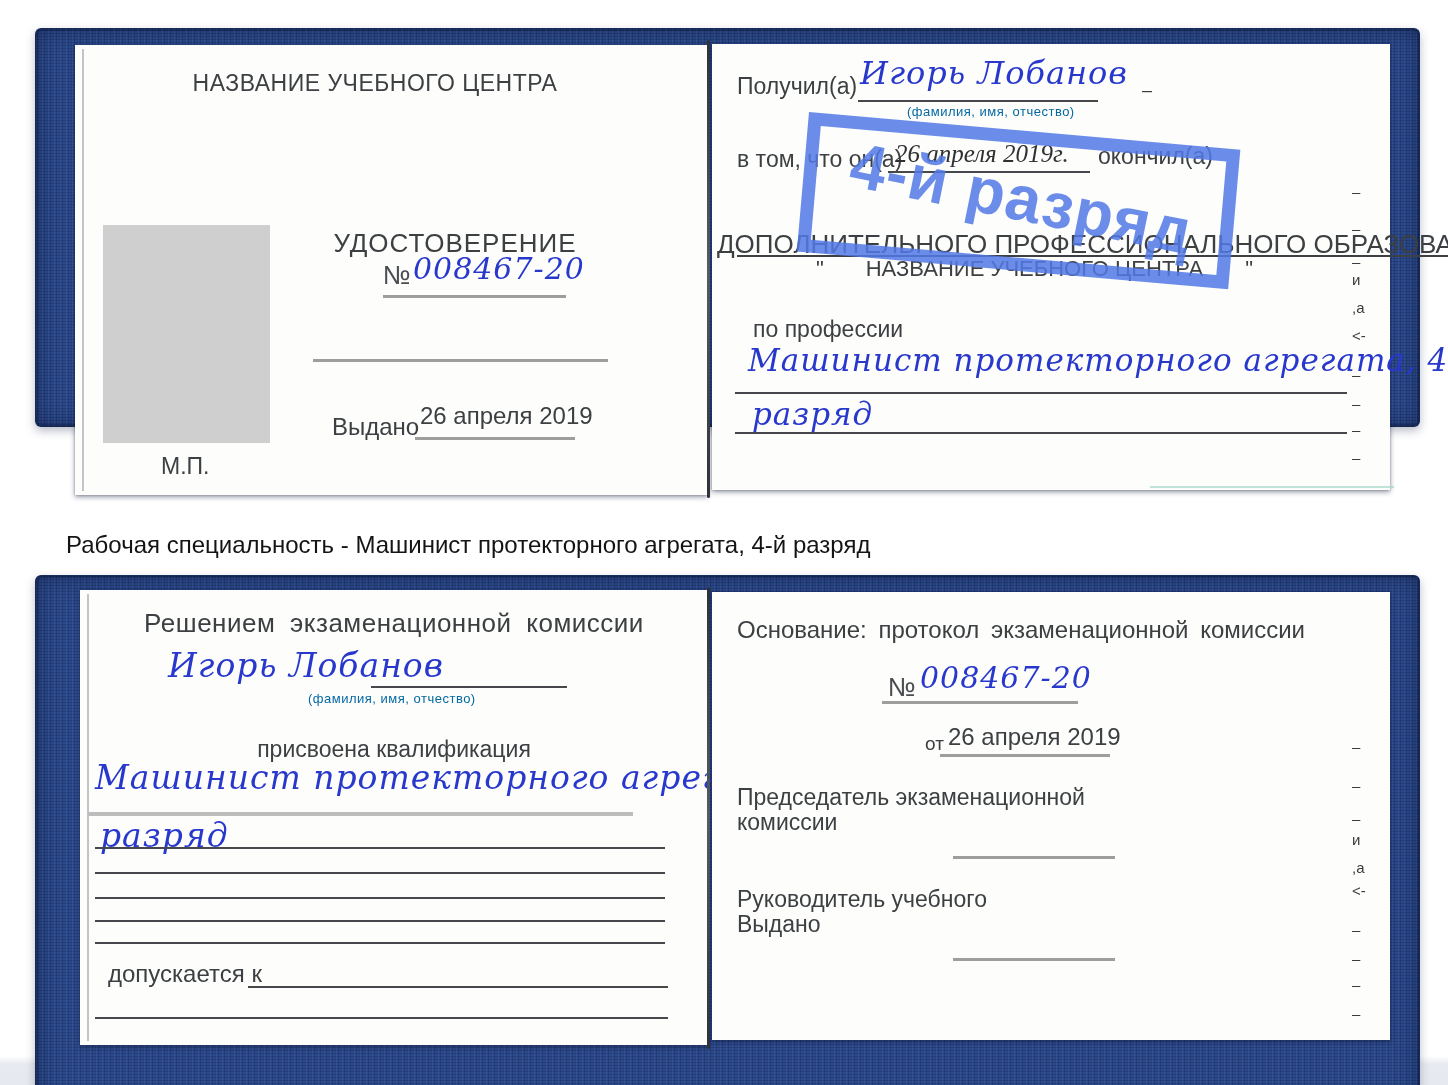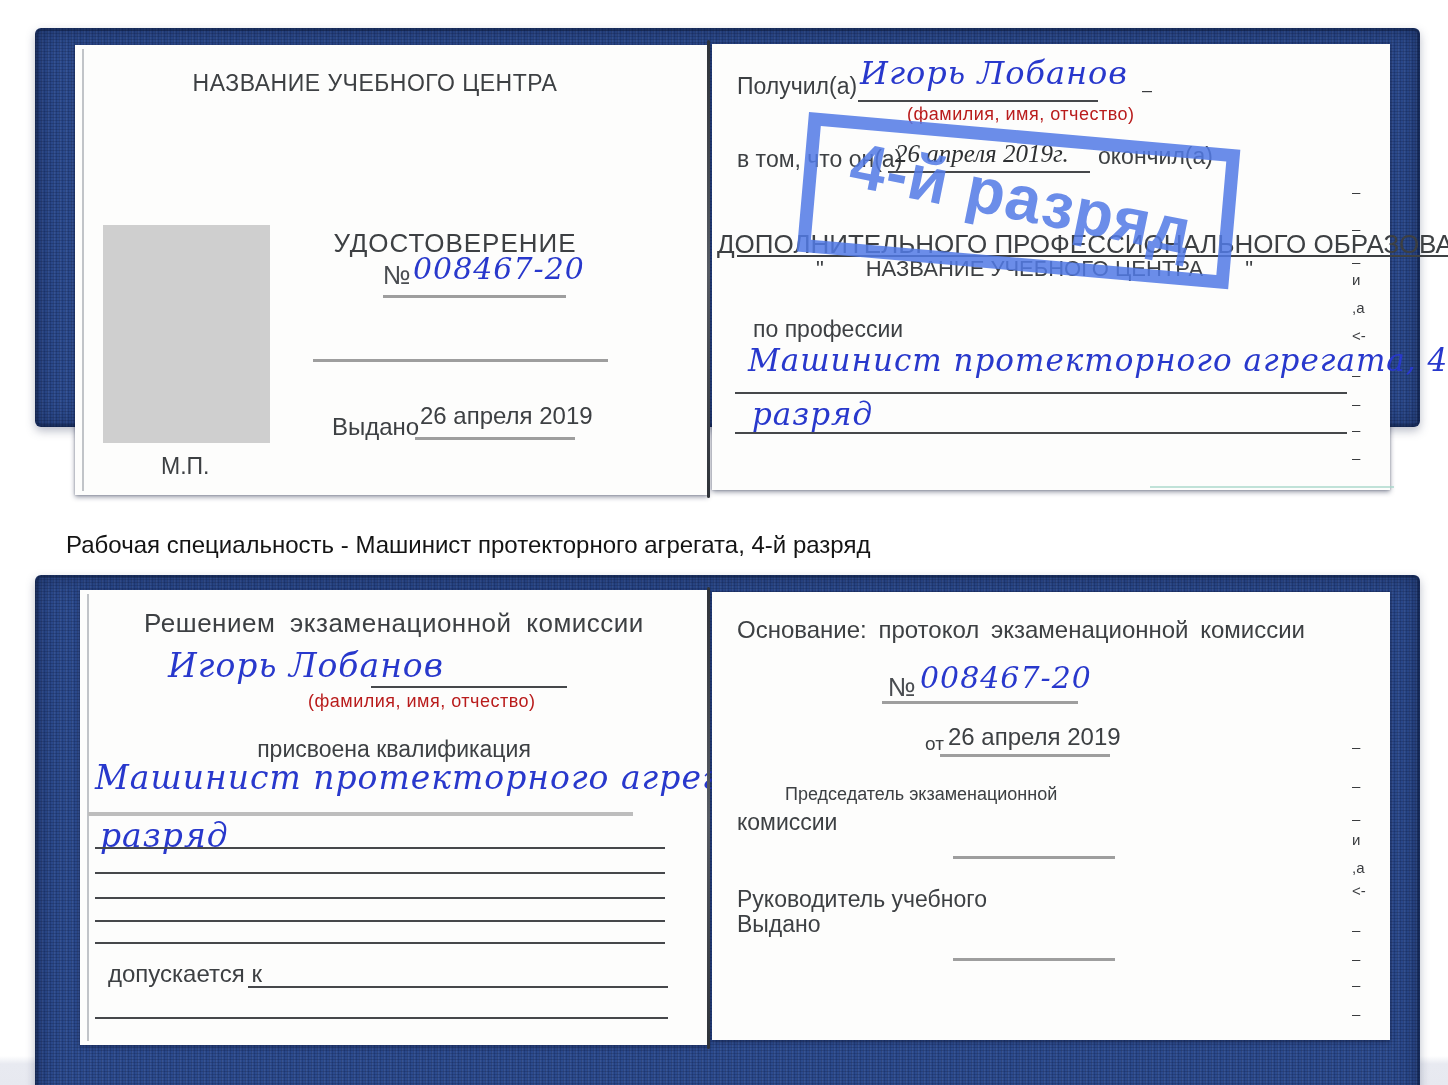--- a/index.html
+++ b/index.html
@@ -24,21 +24,21 @@
   .page{position:absolute;background:#fdfdfc;box-shadow:0 2px 5px rgba(15,25,55,.45),0 0 2px rgba(15,25,55,.3);}
   .page-left::before{content:"";position:absolute;left:7px;top:4px;bottom:4px;width:1.5px;background:rgba(120,126,138,.45);}
   .seam{position:absolute;width:3px;background:linear-gradient(180deg,#2e3238,#565b63,#2e3238);border-radius:2px;z-index:5;}
   .t{position:absolute;white-space:nowrap;color:var(--ink);}
   .ctr{text-align:center;}
   .hw{font-family:"DejaVu Serif",serif;font-style:italic;color:var(--hw);letter-spacing:1px;}
   .serit{font-family:"Liberation Serif",serif;font-style:italic;color:#2e3032;}
   .ln{position:absolute;background:var(--lngray);height:3px;}
   .lnd{position:absolute;background:#46484b;height:2px;}
   .lnthick{position:absolute;background:#bdbdbd;height:4px;}
-  .hint{font-size:18px;color:#b91c1c;letter-spacing:.5px;}
+  .hint{font-size:13px;color:#0369a1;letter-spacing:.5px;}
   .frag{position:absolute;font-size:15px;color:#3a3c3f;left:640px;}
   .photo{position:absolute;background:var(--photo);}
   .stamp{position:absolute;border:13px solid var(--stamp);opacity:.85;z-index:10;transform-origin:top left;}
   .stamp-text{position:absolute;font-weight:bold;color:var(--stamp);font-size:64px;letter-spacing:1px;white-space:nowrap;transform-origin:left top;}
   .caption{position:absolute;font-size:24px;color:#141414;white-space:nowrap;}
   .quoterow{position:absolute;display:flex;justify-content:center;align-items:baseline;gap:42px;}
 </style>
 </head>
 <body>
 
@@ -132,21 +132,21 @@
 
   <div class="page" style="left:677px;top:17px;width:678px;height:448px;padding-left:36px;">
     <div class="t" style="left:25px;top:24px;font-size:24px;word-spacing:5px;">Основание: протокол экзаменационной комиссии</div>
     <div class="t" style="left:176px;top:80px;font-size:26px;color:#4a4d51;">№</div>
     <div class="t hw" style="left:208px;top:68px;font-size:30px;">008467-20</div>
     <div class="ln" style="left:170px;top:109px;width:196px;"></div>
     <div class="t" style="left:213px;top:141px;font-size:19px;">от</div>
     <div class="t" style="left:236px;top:131px;font-size:24px;">26 апреля 2019</div>
     <div class="ln" style="left:228px;top:162px;width:170px;"></div>
 
-    <div class="t" style="left:25px;top:192px;font-size:18px;margin-left:48px;">Председатель экзаменационной</div>
+    <div class="t" style="left:25px;top:192px;font-size:23px;">Председатель экзаменационной</div>
     <div class="t" style="left:25px;top:217px;font-size:23px;">комиссии</div>
     <div class="ln" style="left:241px;top:264px;width:162px;"></div>
 
     <div class="t" style="left:25px;top:294px;font-size:23px;">Руководитель учебного</div>
     <div class="t" style="left:25px;top:319px;font-size:23px;">Выдано</div>
     <div class="ln" style="left:241px;top:366px;width:162px;"></div>
 
     <div class="frag" style="top:146px;">–</div>
     <div class="frag" style="top:185px;">–</div>
     <div class="frag" style="top:218px;">–</div>

